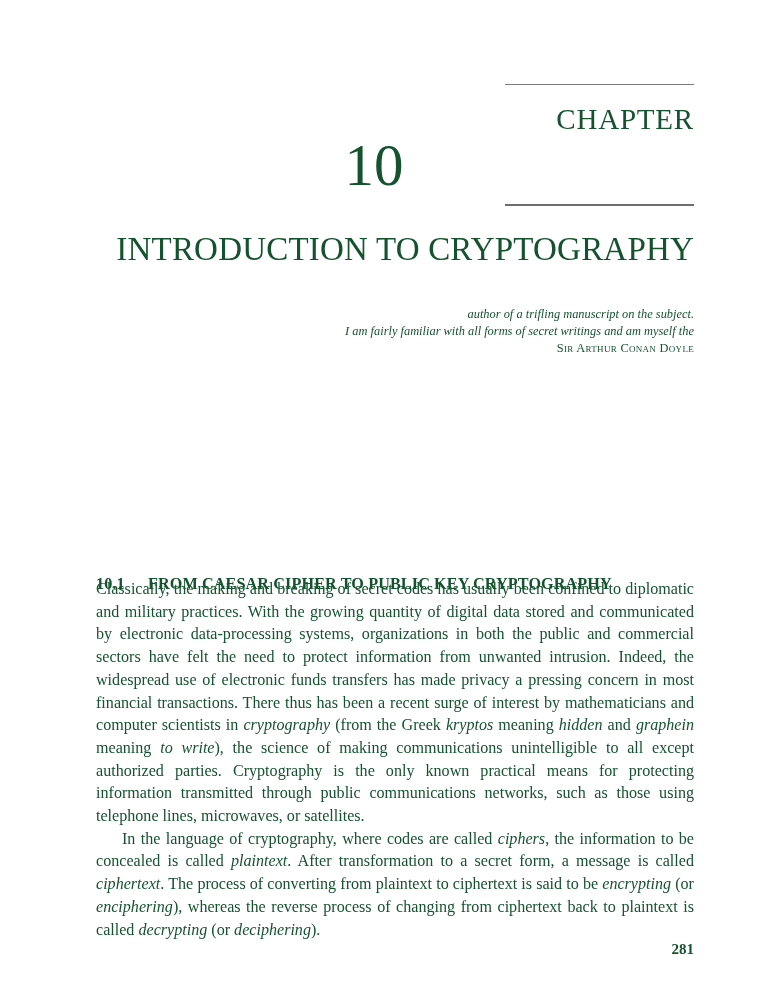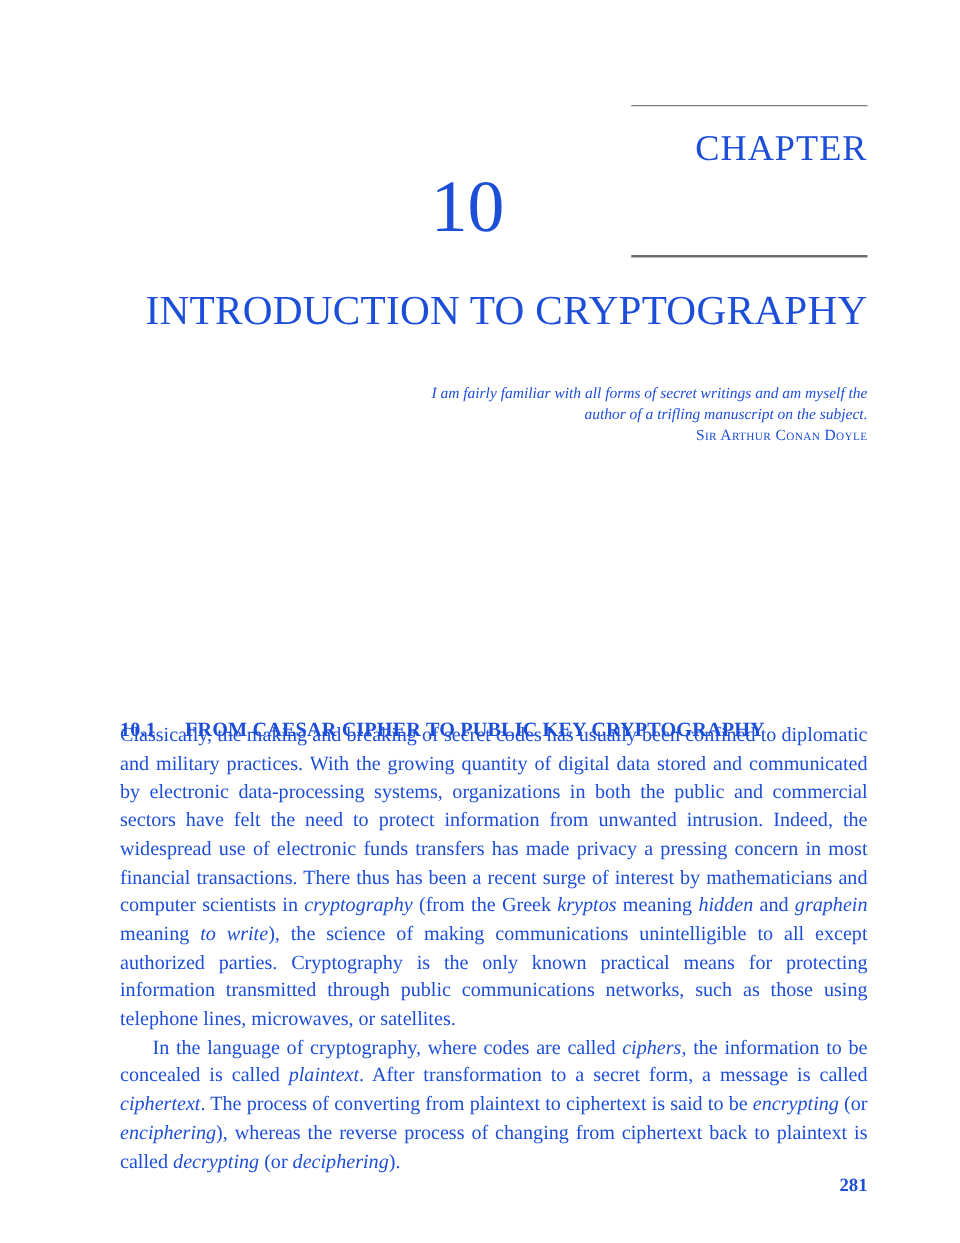--- a/index.html
+++ b/index.html
@@ -7,21 +7,21 @@
     padding: 0;
     background: #ffffff;
   }
   .page {
     position: relative;
     width: 768px;
     height: 994px;
     background: #ffffff;
     overflow: hidden;
     font-family: "Liberation Serif", "DejaVu Serif", serif;
-    color: #1d4ed8;
+    color: #14532d;
   }
 
   
   .chapter-header {
     position: absolute;
     left: 96px;
     top: 84px;
     width: 598px;
   }
   .rule-top {
@@ -146,22 +146,22 @@
   <div class="chapter-header">
     <div class="rule-top"></div>
     <div class="chapter-word">CHAPTER</div>
     <div class="chapter-number">10</div>
     <div class="rule-bottom"></div>
   </div>
 
   <div class="chapter-title">INTRODUCTION TO CRYPTOGRAPHY</div>
 
   <div class="epigraph">
+    <div class="epigraph-text">author of a trifling manuscript on the subject.</div>
     <div class="epigraph-text">I am fairly familiar with all forms of secret writings and am myself the</div>
-    <div class="epigraph-text">author of a trifling manuscript on the subject.</div>
     <div class="epigraph-attrib">Sir Arthur Conan Doyle</div>
   </div>
 
   <div class="section-heading">
     <span class="sec-num">10.1</span><span>FROM CAESAR CIPHER TO PUBLIC KEY CRYPTOGRAPHY</span>
   </div>
 
   <div class="body-text">
     <p><span>Classically, the making and breaking of secret codes has usually been confined to diplomatic and military practices. With the growing quantity of digital data stored and communicated by electronic data-processing systems, organizations in both the public and commercial sectors have felt the need to protect information from unwanted intrusion. Indeed, the widespread use of electronic funds transfers has made privacy a pressing concern in most financial transactions. There thus has been a recent surge of interest by mathematicians and computer scientists in </span><i>cryptography</i><span> (from the Greek </span><i>kryptos</i><span> meaning </span><i>hidden</i><span> and </span><i>graphein</i><span> meaning </span><i>to write</i><span>), the science of making communications unintelligible to all except authorized parties. Cryptography is the only known practical means for protecting information transmitted through public communications networks, such as those using telephone lines, microwaves, or satellites.</span></p>
 

